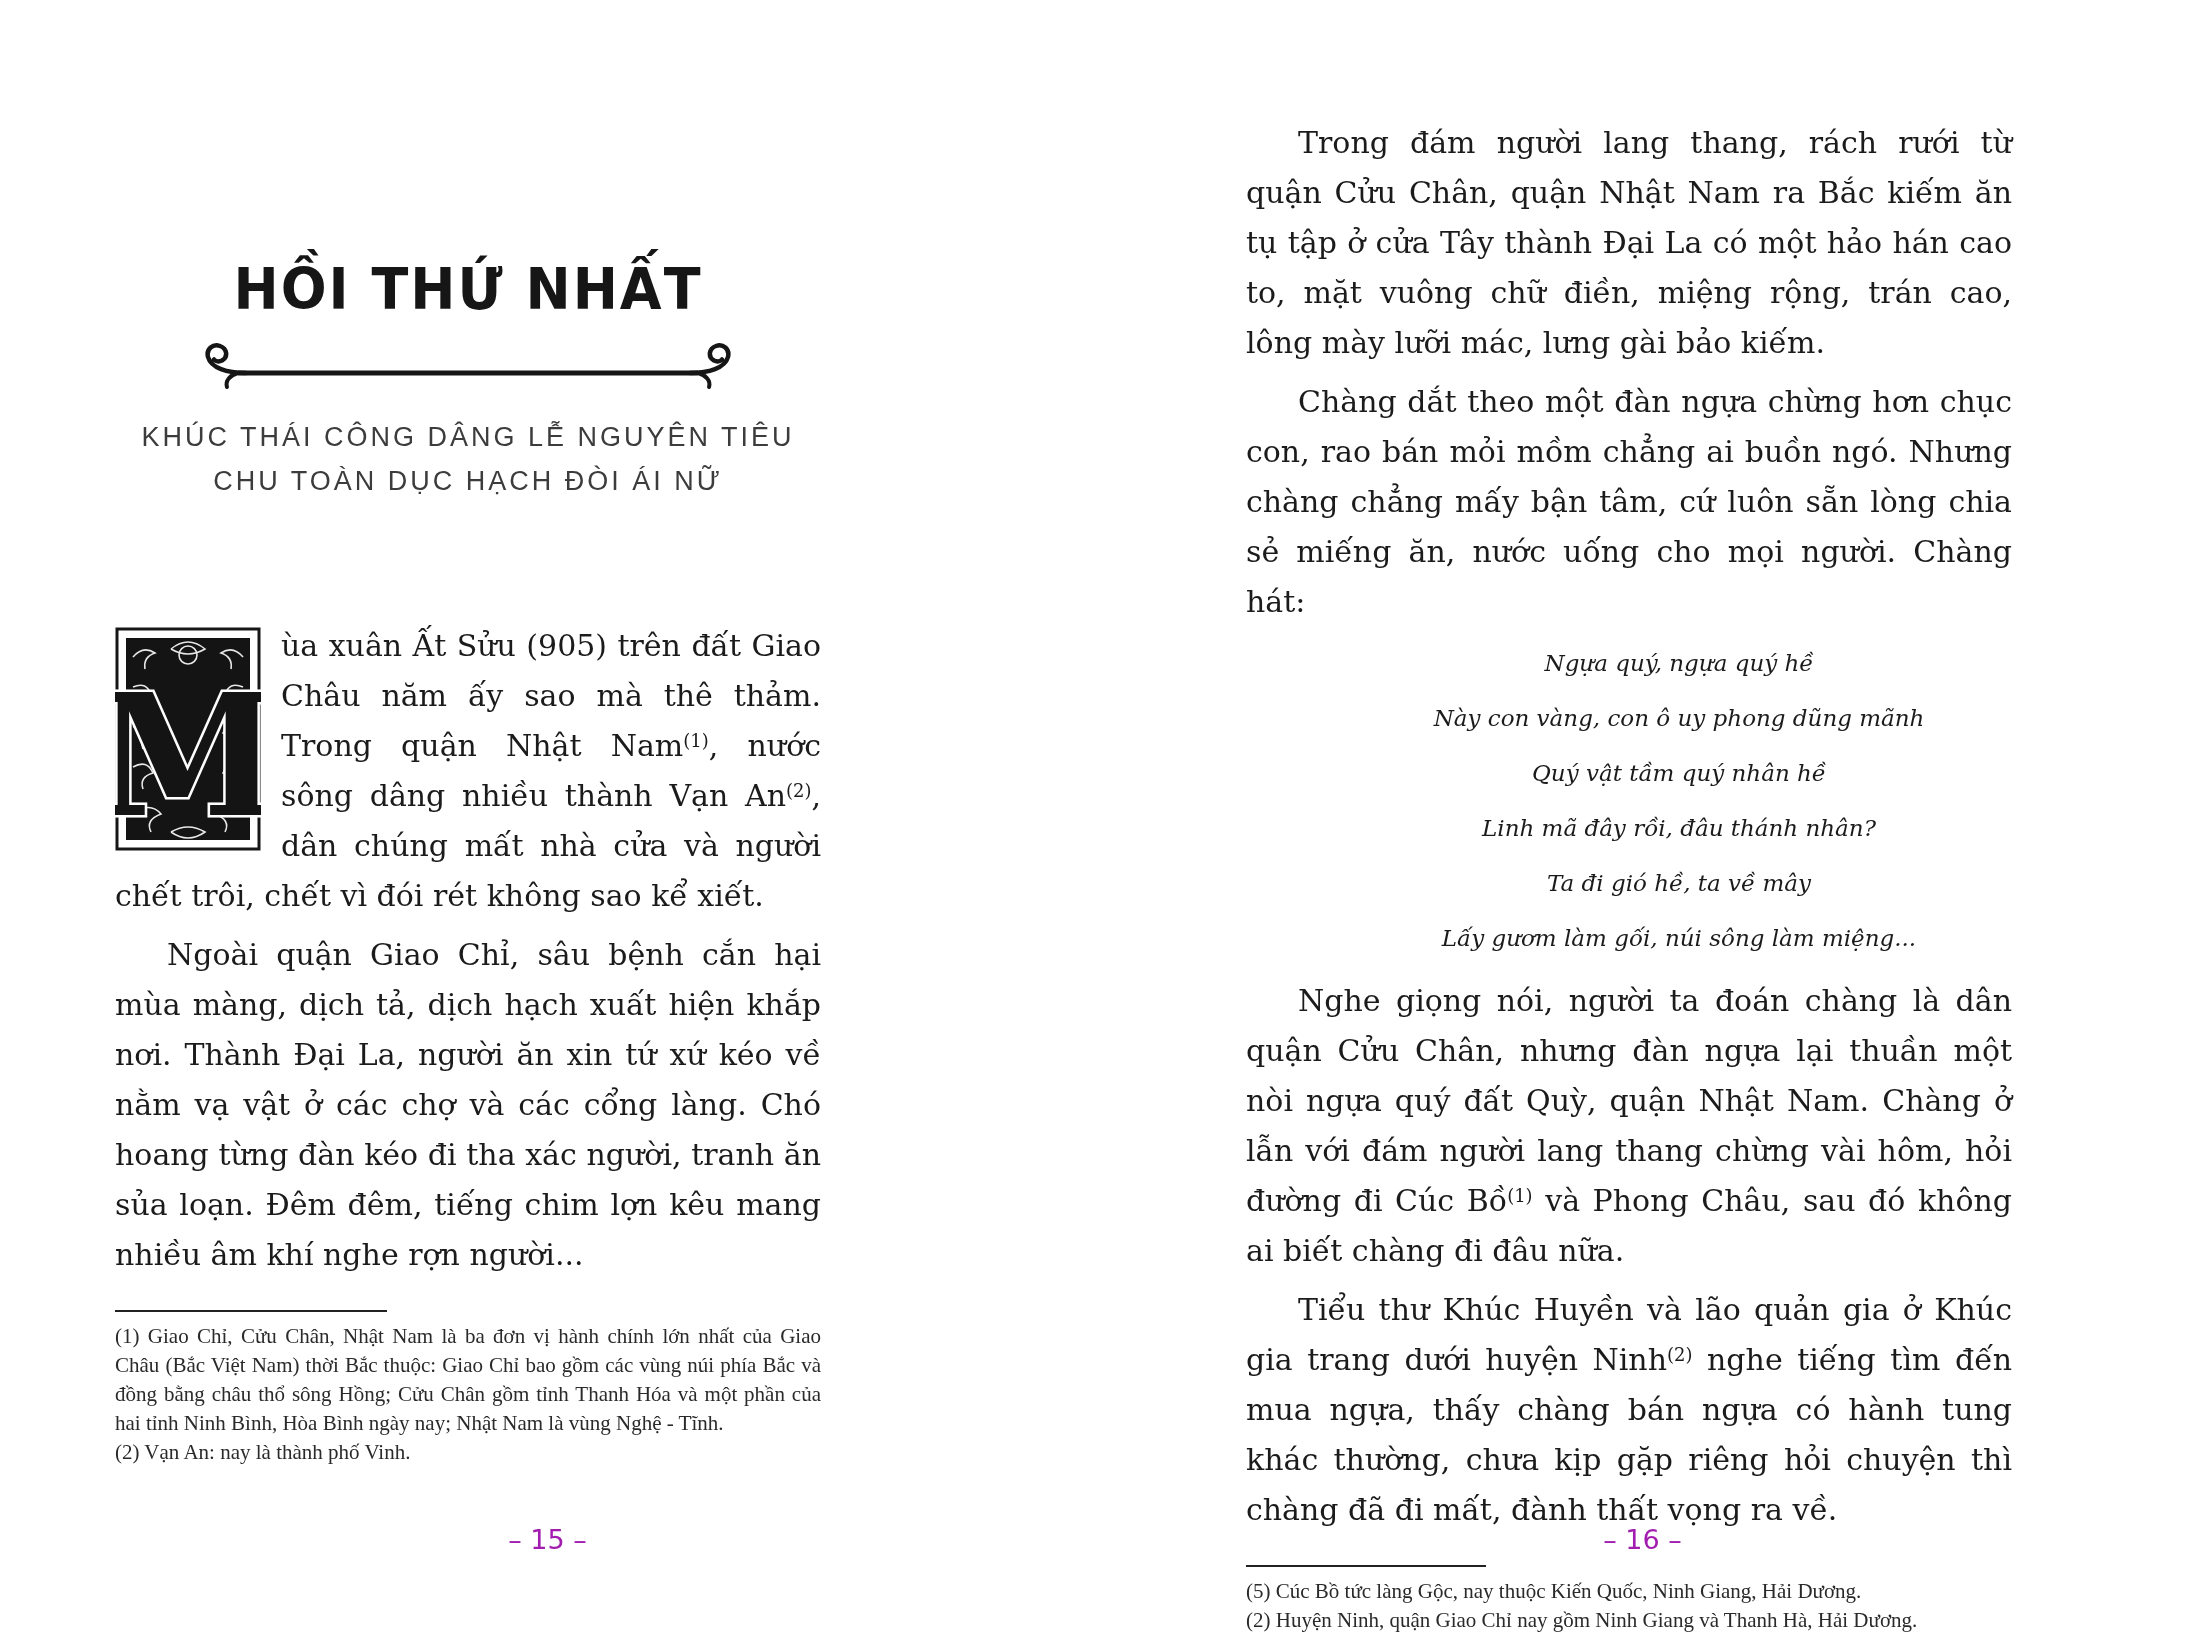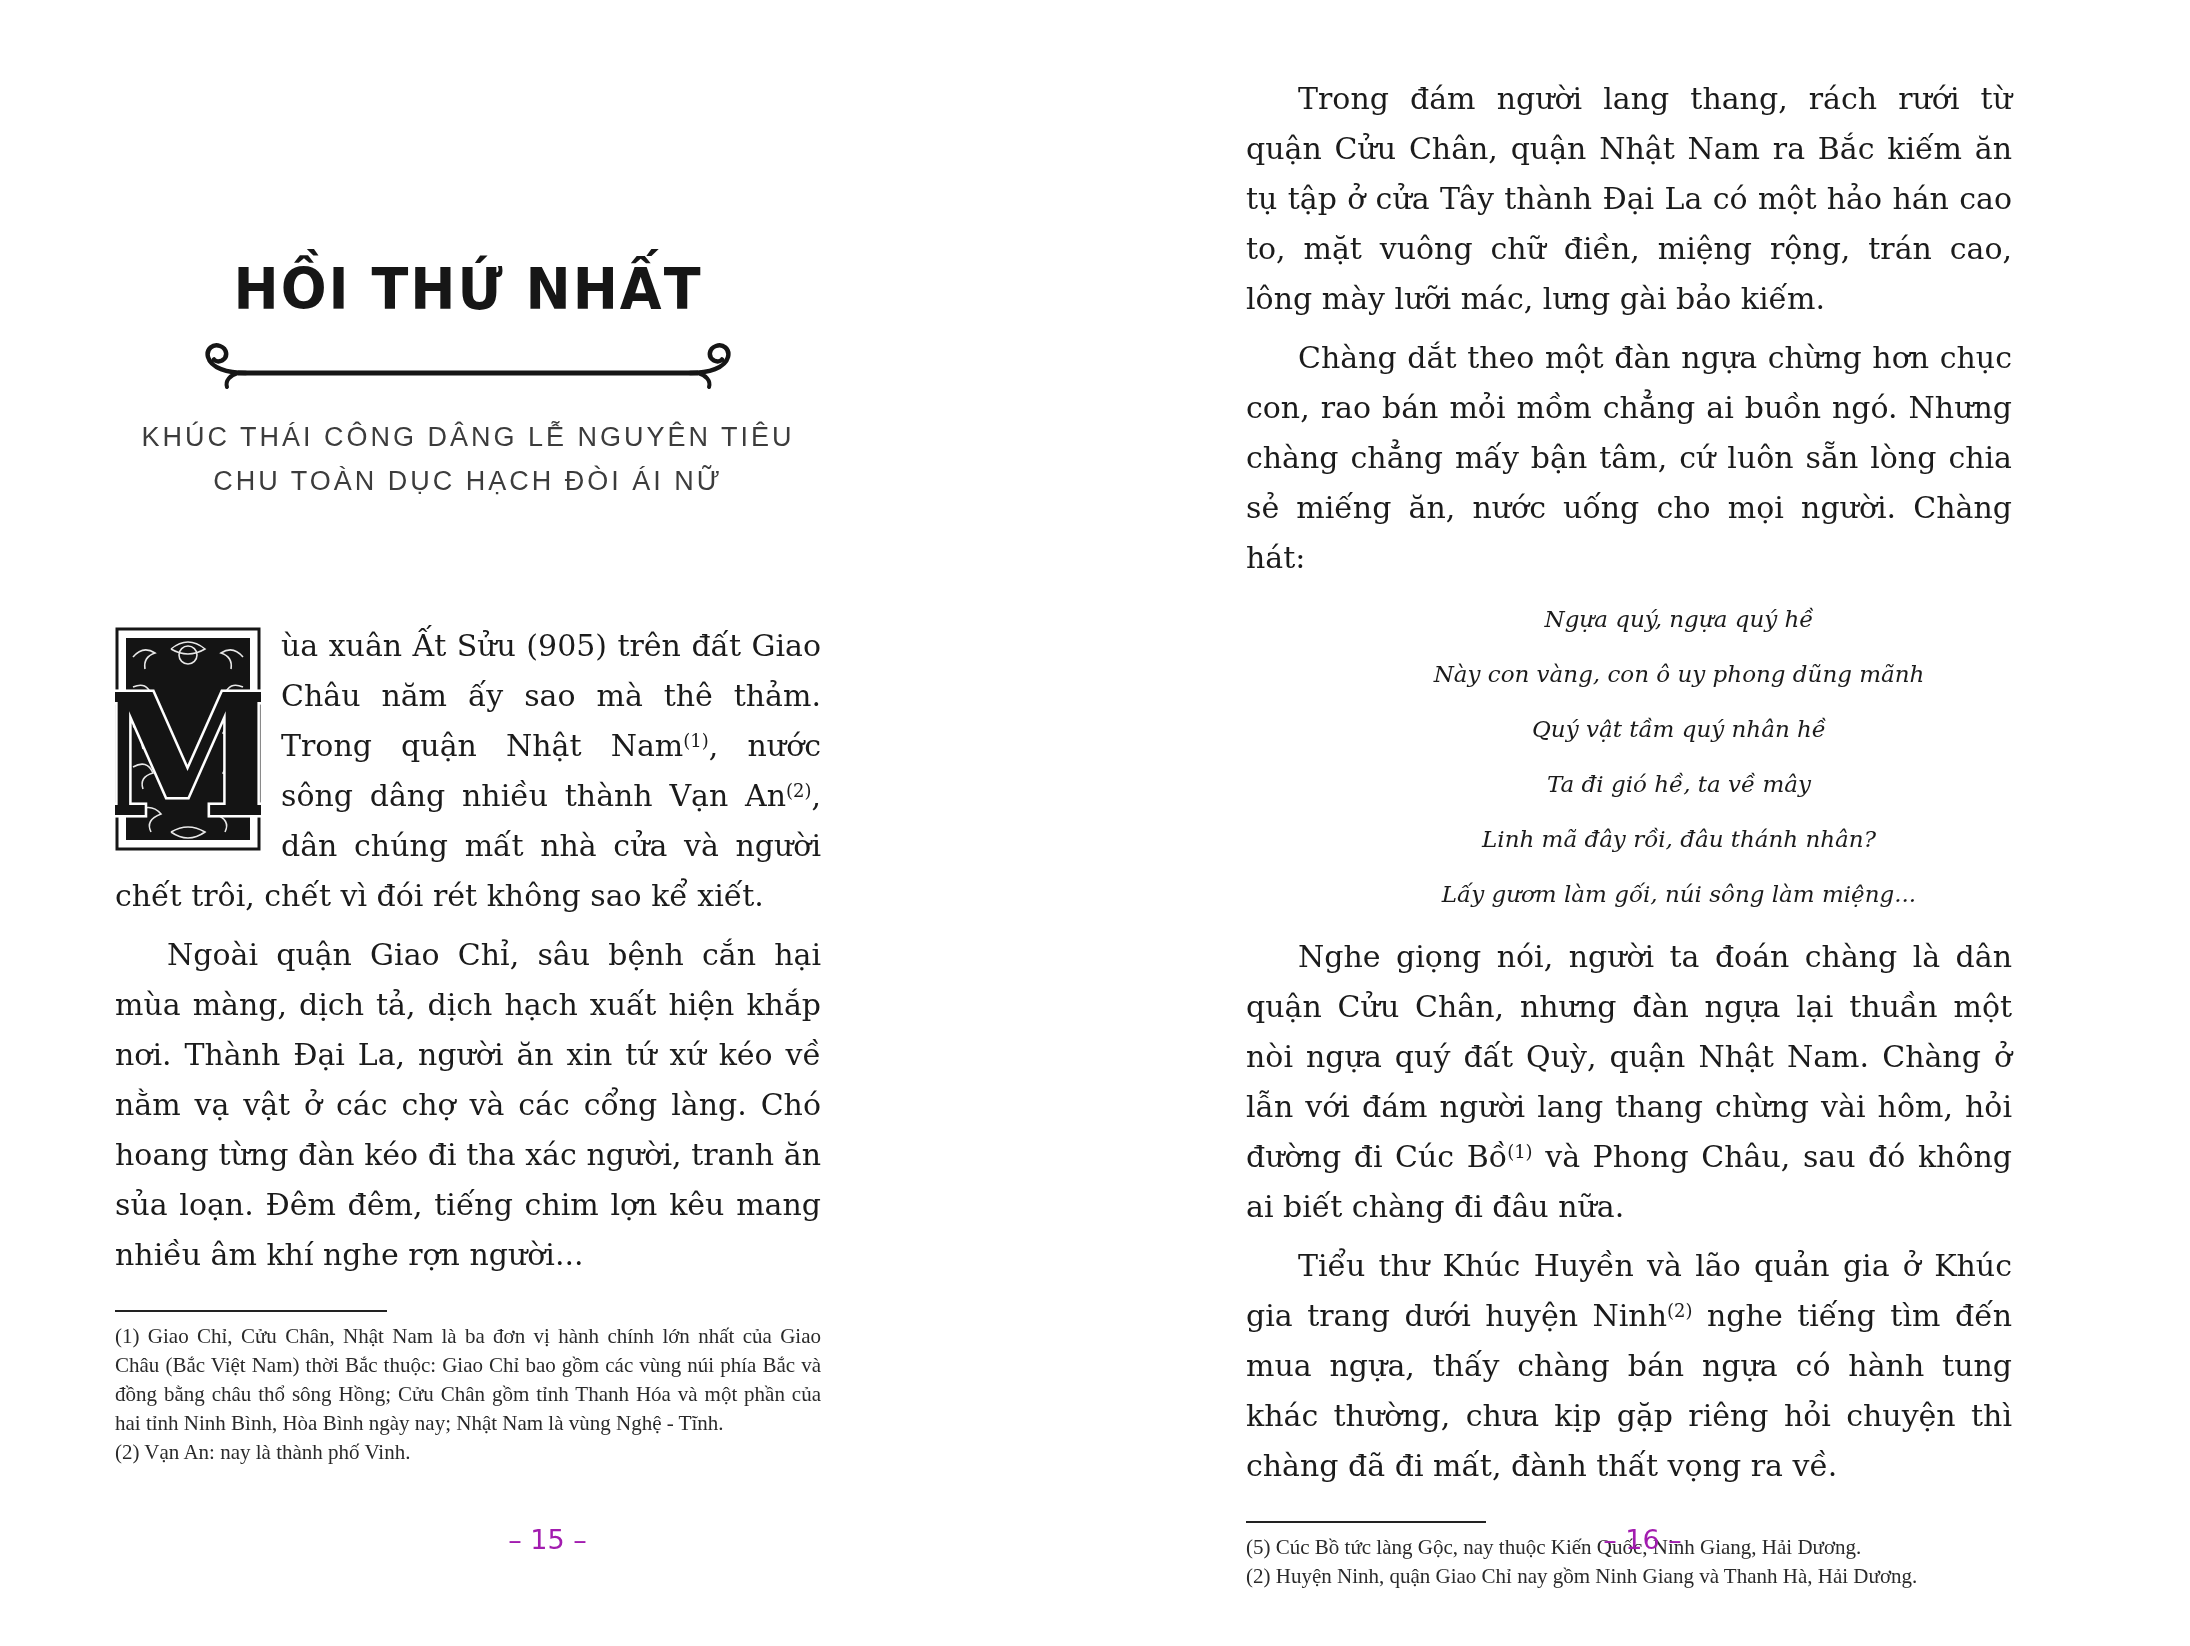--- a/index.html
+++ b/index.html
@@ -94,21 +94,21 @@
     width: 1095px;
     text-align: center;
     font-family: "DejaVu Sans", sans-serif;
     font-size: 27px;
     color: #a21caf;
   }
   .page-number.left  { left: 0; }
   .page-number.right { left: 1095px; }
 
   
-  .page-right .body-start { margin-top: 74px; }
+  .page-right .body-start { margin-top: 118px; }
 </style>
 </head>
 <body>
 
 <div class="spread">
 
   <div class="page page-left">
 
     <div class="chapter-title">HỒI THỨ NHẤT</div>
 
@@ -171,22 +171,22 @@
     <div class="body-text body-start">
 
       <p class="para indent">Trong đám người lang thang, rách rưới từ quận Cửu Chân, quận Nhật Nam ra Bắc kiếm ăn tụ tập ở cửa Tây thành Đại La có một hảo hán cao to, mặt vuông chữ điền, miệng rộng, trán cao, lông mày lưỡi mác, lưng gài bảo kiếm.</p>
 
       <p class="para indent">Chàng dắt theo một đàn ngựa chừng hơn chục con, rao bán mỏi mồm chẳng ai buồn ngó. Nhưng chàng chẳng mấy bận tâm, cứ luôn sẵn lòng chia sẻ miếng ăn, nước uống cho mọi người. Chàng hát:</p>
 
       <div class="verse">
         <div>Ngựa quý, ngựa quý hề</div>
         <div>Này con vàng, con ô uy phong dũng mãnh</div>
         <div>Quý vật tầm quý nhân hề</div>
+        <div>Linh mã đây rồi, đâu thánh nhân?</div>
         <div>Ta đi gió hề, ta về mây</div>
-        <div>Linh mã đây rồi, đâu thánh nhân?</div>
         <div>Lấy gươm làm gối, núi sông làm miệng...</div>
       </div>
 
       <p class="para indent"><span>Nghe giọng nói, người ta đoán chàng là dân quận Cửu Chân, nhưng đàn ngựa lại thuần một nòi ngựa quý đất Quỳ, quận Nhật Nam. Chàng ở lẫn với đám người lang thang chừng vài hôm, hỏi đường đi Cúc Bồ</span><sup>(1)</sup><span> và Phong Châu, sau đó không ai biết chàng đi đâu nữa.</span></p>
 
       <p class="para indent"><span>Tiểu thư Khúc Huyền và lão quản gia ở Khúc gia trang dưới huyện Ninh</span><sup>(2)</sup><span> nghe tiếng tìm đến mua ngựa, thấy chàng bán ngựa có hành tung khác thường, chưa kịp gặp riêng hỏi chuyện thì chàng đã đi mất, đành thất vọng ra về.</span></p>
 
       <hr class="footnote-rule">
 
       <div class="footnotes">

